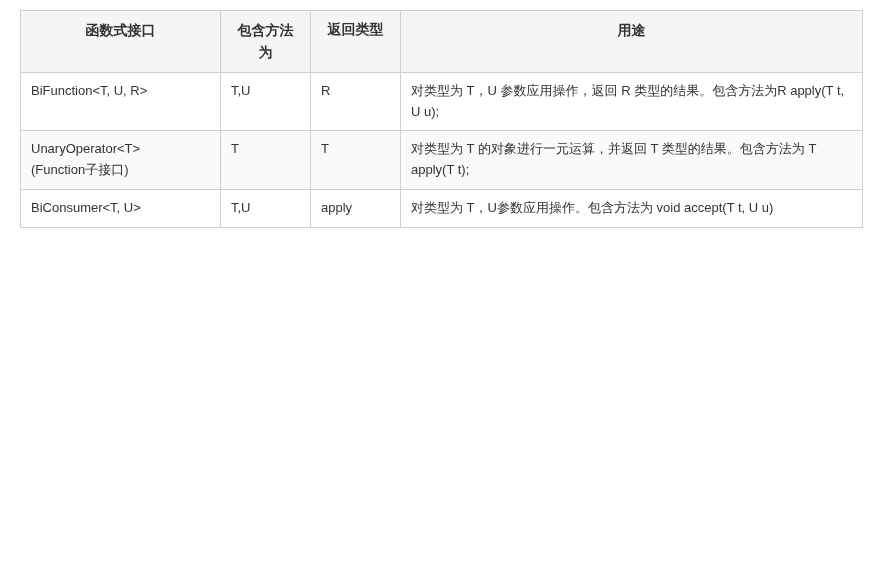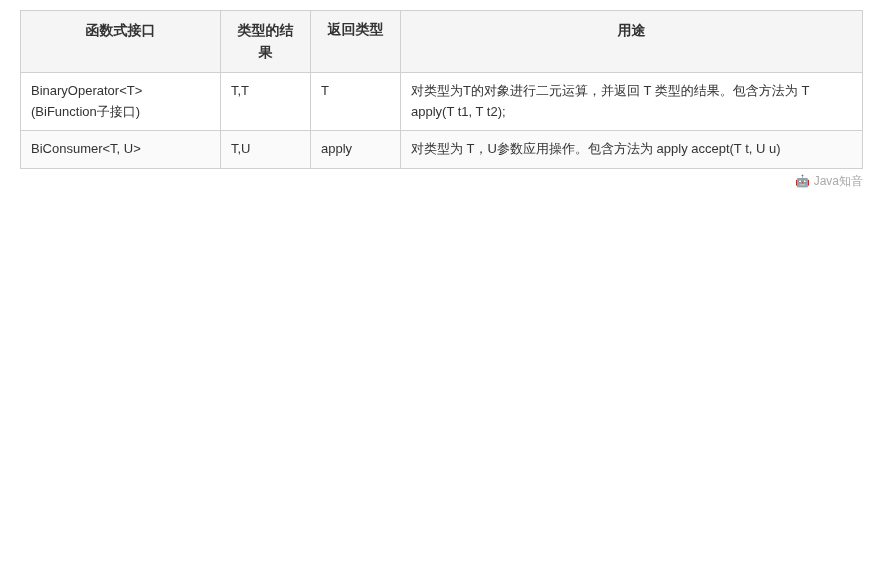--- a/index.html
+++ b/index.html
@@ -49,34 +49,39 @@
     }
   </style>
 </head>
 <body>
 
 <div class="table-container">
   <table>
     <thead>
       <tr>
         <th class="col-interface">函数式接口</th>
-        <th class="col-param">类型的结果</th>
+        <th class="col-param">包含方法为</th>
         <th class="col-return">返回类型</th>
         <th class="col-usage">用途</th>
       </tr>
     </thead>
     <tbody id="table-body">
+    <tr>
+          <td>BiFunction&lt;T, U, R&gt;</td>
+          <td>T,U</td>
+          <td>R</td>
+          <td>对类型为 T，U 参数应用操作，返回 R 类型的结果。包含方法为R apply(T t, U u);</td>
+        </tr>
         <tr>
-          <td>BinaryOperator&lt;T&gt;<br>(BiFunction子接口)</td>
-          <td>T,T</td>
+          <td>UnaryOperator&lt;T&gt;<br>(Function子接口)</td>
           <td>T</td>
-          <td>对类型为T的对象进行二元运算，并返回 T 类型的结果。包含方法为 T apply(T t1, T t2);</td>
+          <td>T</td>
+          <td>对类型为 T 的对象进行一元运算，并返回 T 类型的结果。包含方法为 T apply(T t);</td>
         </tr>
         <tr>
           <td>BiConsumer&lt;T, U&gt;</td>
           <td>T,U</td>
           <td>apply</td>
-          <td>对类型为 T，U参数应用操作。包含方法为 apply accept(T t, U u)</td>
+          <td>对类型为 T，U参数应用操作。包含方法为 void accept(T t, U u)</td>
         </tr>
       </tbody>
   </table>
-  <div class="watermark">🤖 Java知音</div>
 </div>
 
 </body></html>

